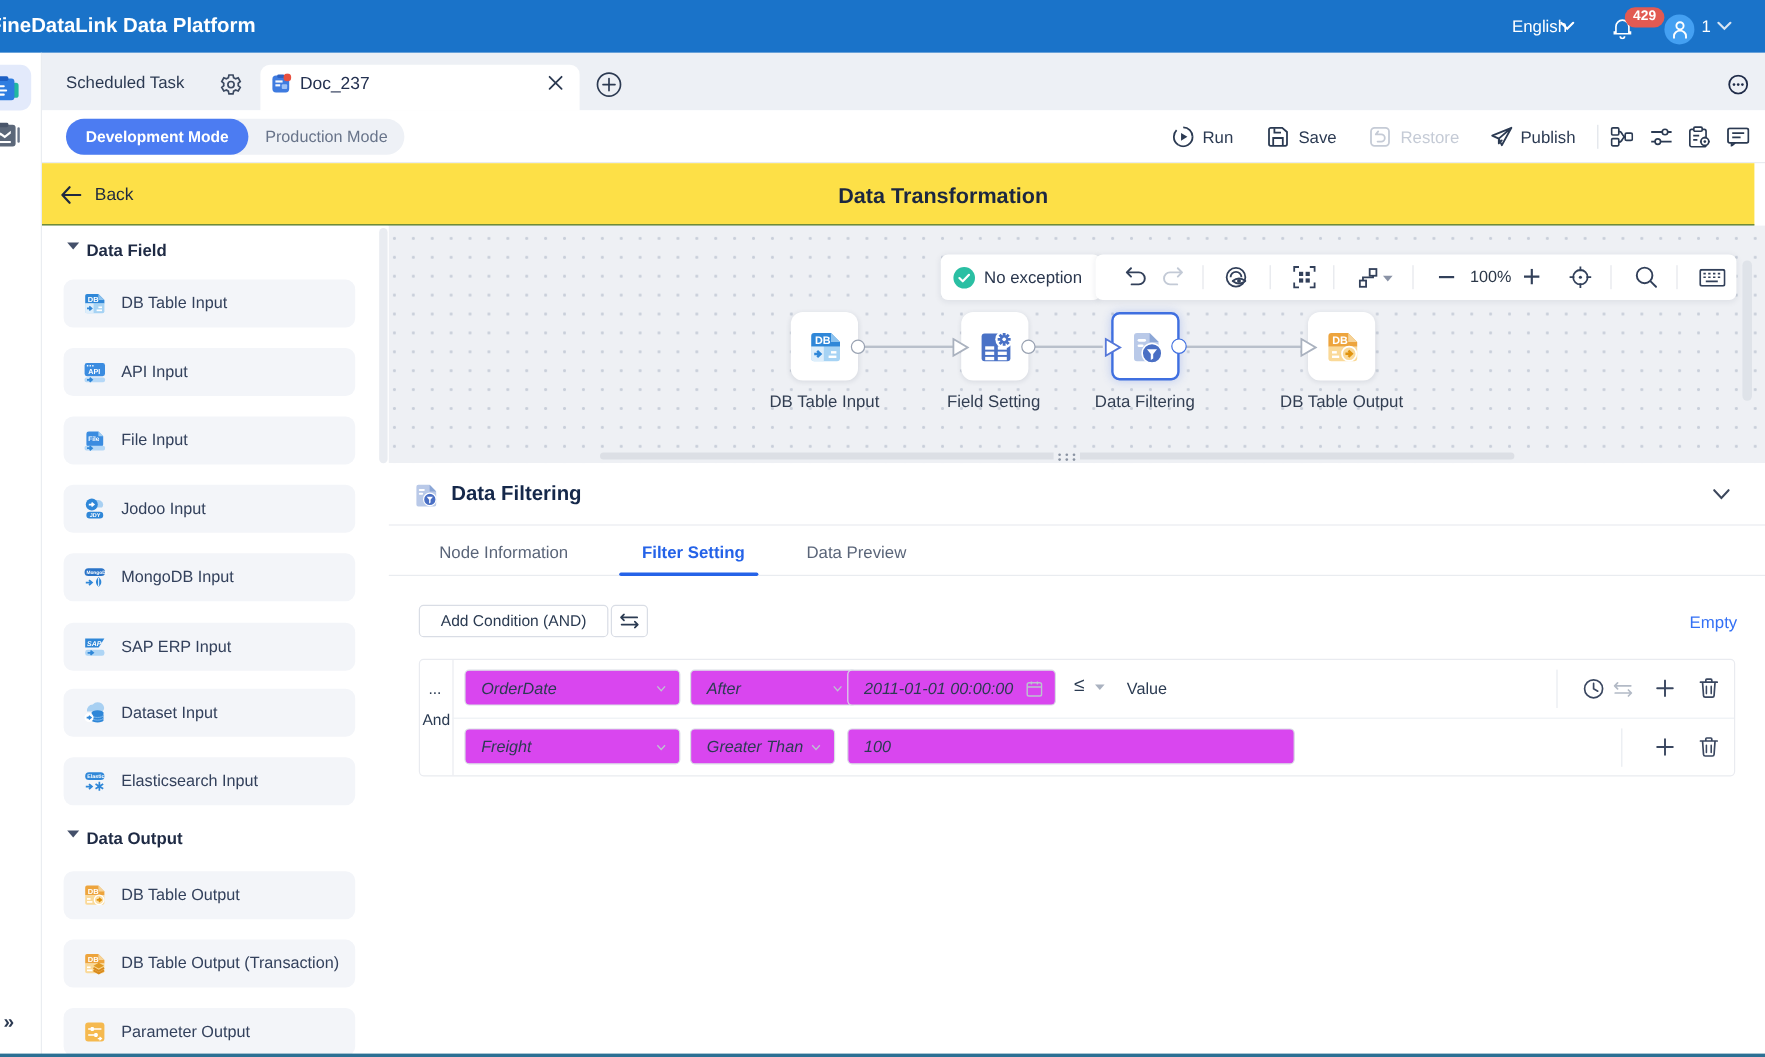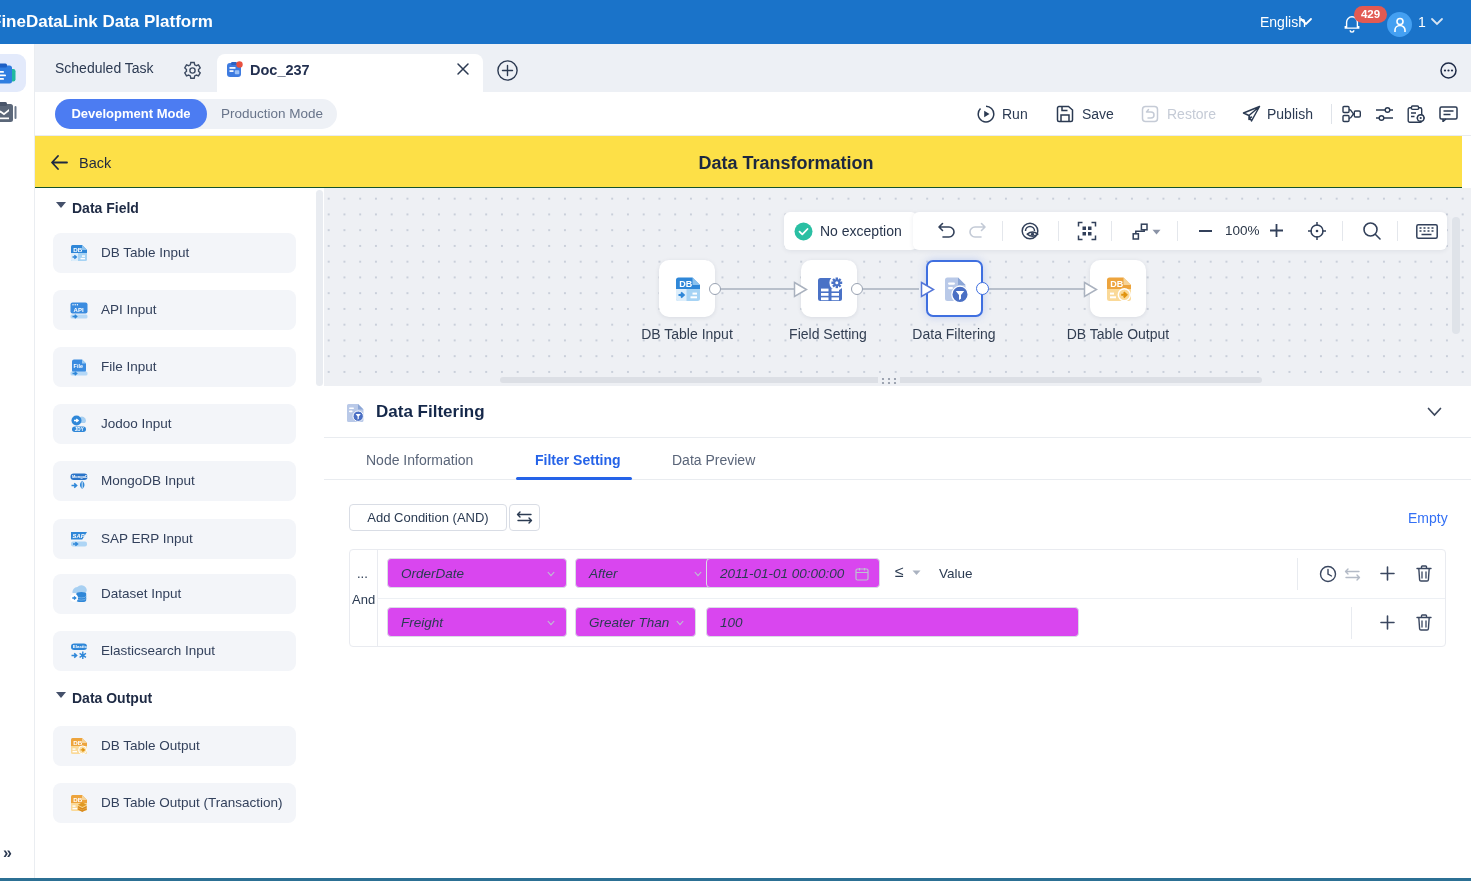--- a/index.html
+++ b/index.html
@@ -83,21 +83,21 @@
     </svg>
   <div class="abs" id="activetab"></div>
   <svg class="abs" style="left:191px;top:17px;" width="17" height="17" viewBox="0 0 17 17">
       <rect x="1" y="2" width="14" height="14" rx="3" fill="#3e7be0"></rect>
       <rect x="5" y="1" width="6" height="3" rx="1.2" fill="#2d62c4"></rect>
       <rect x="3.5" y="6" width="6" height="1.8" fill="#fff" opacity="0.95"></rect>
       <rect x="3.5" y="9.2" width="4" height="1.8" fill="#fff" opacity="0.95"></rect>
       <rect x="8.8" y="9.2" width="4.5" height="4" rx="0.8" fill="#9cc1f7"></rect>
       <circle cx="13.5" cy="3.5" r="3.2" fill="#e8503f"></circle>
     </svg>
-  <div class="abs" style="left:215px;top:18px;font-size:14.5px;font-weight:bold;color:#233050;">Doc_237</div>
+  <div class="abs" style="left:215px;top:18px;font-size:14.5px;font-weight:normal;color:#233050;">Doc_237</div>
   <svg class="abs" style="left:421px;top:18px;" width="14" height="14" viewBox="0 0 14 14">
       <path d="M2 2 L12 12 M12 2 L2 12" stroke="#2c3a52" stroke-width="1.5" stroke-linecap="round"></path>
     </svg>
   <svg class="abs" style="left:461px;top:15px;" width="23" height="23" viewBox="0 0 23 23">
       <circle cx="11.5" cy="11.5" r="9.6" fill="none" stroke="#2c3a52" stroke-width="1.4"></circle>
       <path d="M11.5 6.5 v10 M6.5 11.5 h10" stroke="#2c3a52" stroke-width="1.4" stroke-linecap="round"></path>
     </svg>
   <svg class="abs" style="left:1405px;top:18px;" width="17" height="17" viewBox="0 0 17 17">
       <circle cx="8.5" cy="8.5" r="7.5" fill="none" stroke="#1f2b48" stroke-width="1.5"></circle>
       <circle cx="5" cy="8.5" r="1.1" fill="#1f2b48"></circle>
@@ -330,20 +330,33 @@
           <path d="M13 2 l5 5 h-5 z" fill="#f6d398"></path>
           <path d="M2 10 h16 v6.5 a1.5 1.5 0 0 1 -1.5 1.5 H3.5 A1.5 1.5 0 0 1 2 16.5 z" fill="#fad998"></path>
           <text x="4.2" y="8.7" font-size="6.2" font-weight="bold" fill="#fff">DB</text>
           <path d="M13.3 9.3 l4.4 2.4 -4.4 2.4 -4.4-2.4 z" fill="#e09a25"></path>
           <path d="M8.9 13.6 l4.4 2.4 4.4-2.4 M8.9 15.7 l4.4 2.4 4.4-2.4" stroke="#d98b1d" stroke-width="1.6" fill="none"></path>
           <rect x="3.5" y="12.4" width="3" height="1.4" fill="#fff"></rect>
           <rect x="3.5" y="14.9" width="4.5" height="1.4" fill="#fff"></rect>
         </svg>
       </span>
       <span class="ptxt">DB Table Output (Transaction)</span>
+    </div>
+  <div class="abs pill" style="top:652px;">
+      <span class="picon">
+        <svg width="20" height="20" viewBox="0 0 20 20">
+          <rect x="2" y="2" width="16" height="16" rx="2.5" fill="#f5b94f"></rect>
+          <path d="M4.5 7.5 h11" stroke="#fff" stroke-width="1.4"></path>
+          <rect x="6.5" y="5.8" width="2.8" height="3.4" rx="0.8" fill="#fff"></rect>
+          <path d="M4.5 12.5 h8" stroke="#fff" stroke-width="1.4"></path>
+          <rect x="9.5" y="10.8" width="2.8" height="3.4" rx="0.8" fill="#fff"></rect>
+          <path d="M12.5 15.5 h2.6 M13.9 14.2 L15.5 15.5 l-1.6 1.3" stroke="#fff" stroke-width="1.1" fill="none"></path>
+        </svg>
+      </span>
+      <span class="ptxt">Parameter Output</span>
     </div>
 
   <div class="abs" id="sb-scroll"></div>
 </div>
 
 <div class="abs" id="canvas">
 
   <div class="abs wpill" style="left:460px;top:24px;width:133px;height:38px;">
     <svg class="abs" style="left:10px;top:10px;" width="19" height="19" viewBox="0 0 19 19">
         <circle cx="9.5" cy="9.5" r="9" fill="#2abfa3"></circle>

